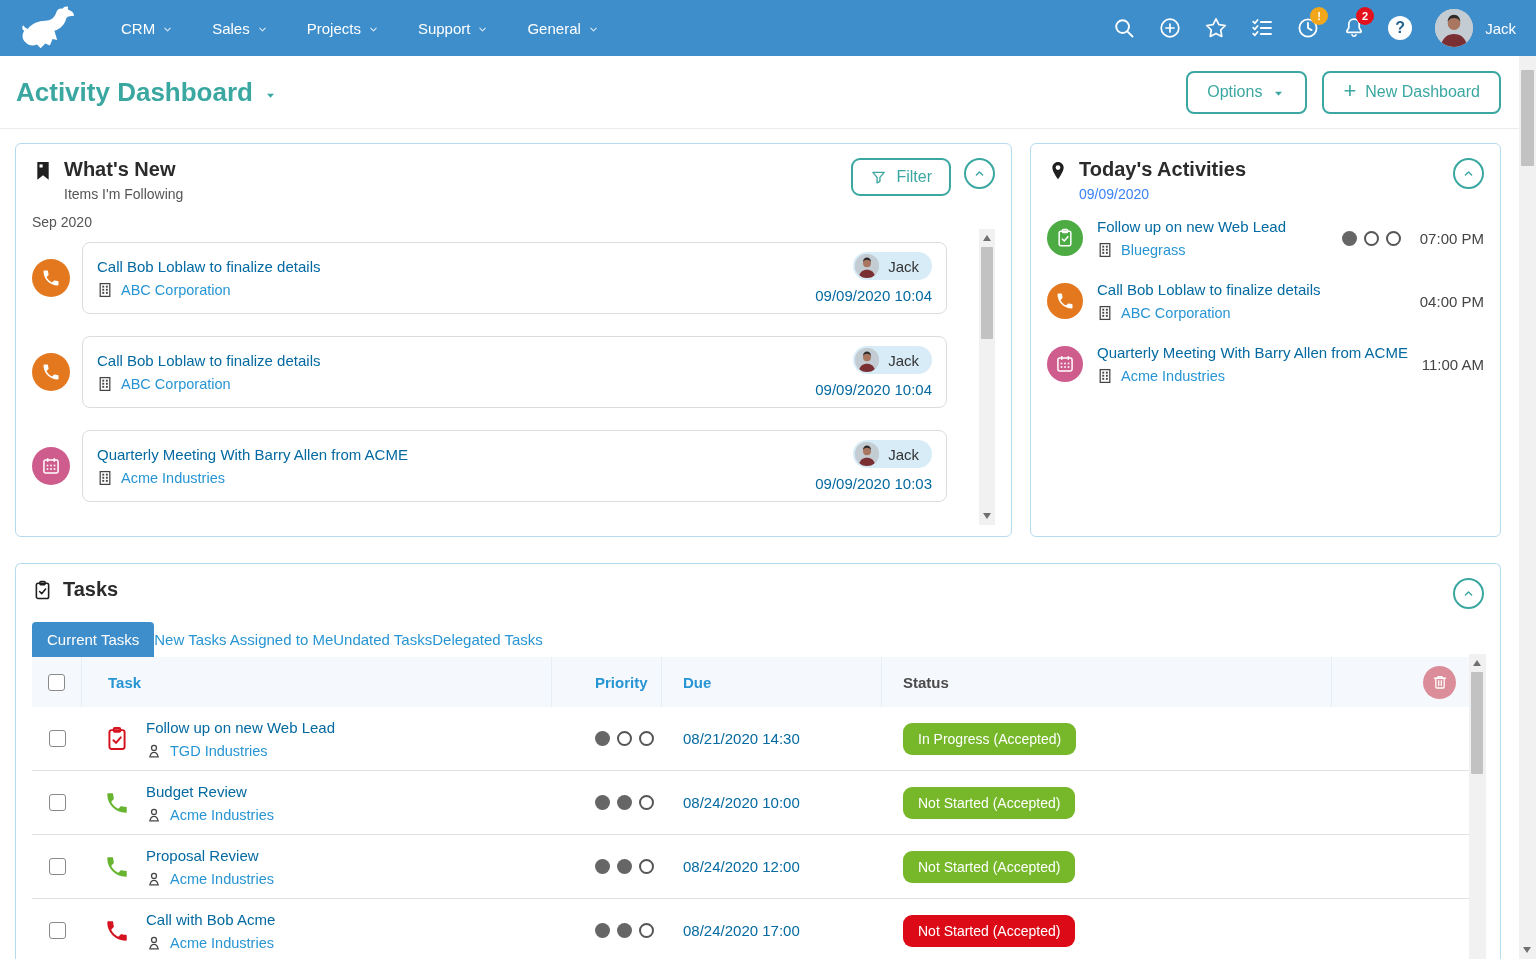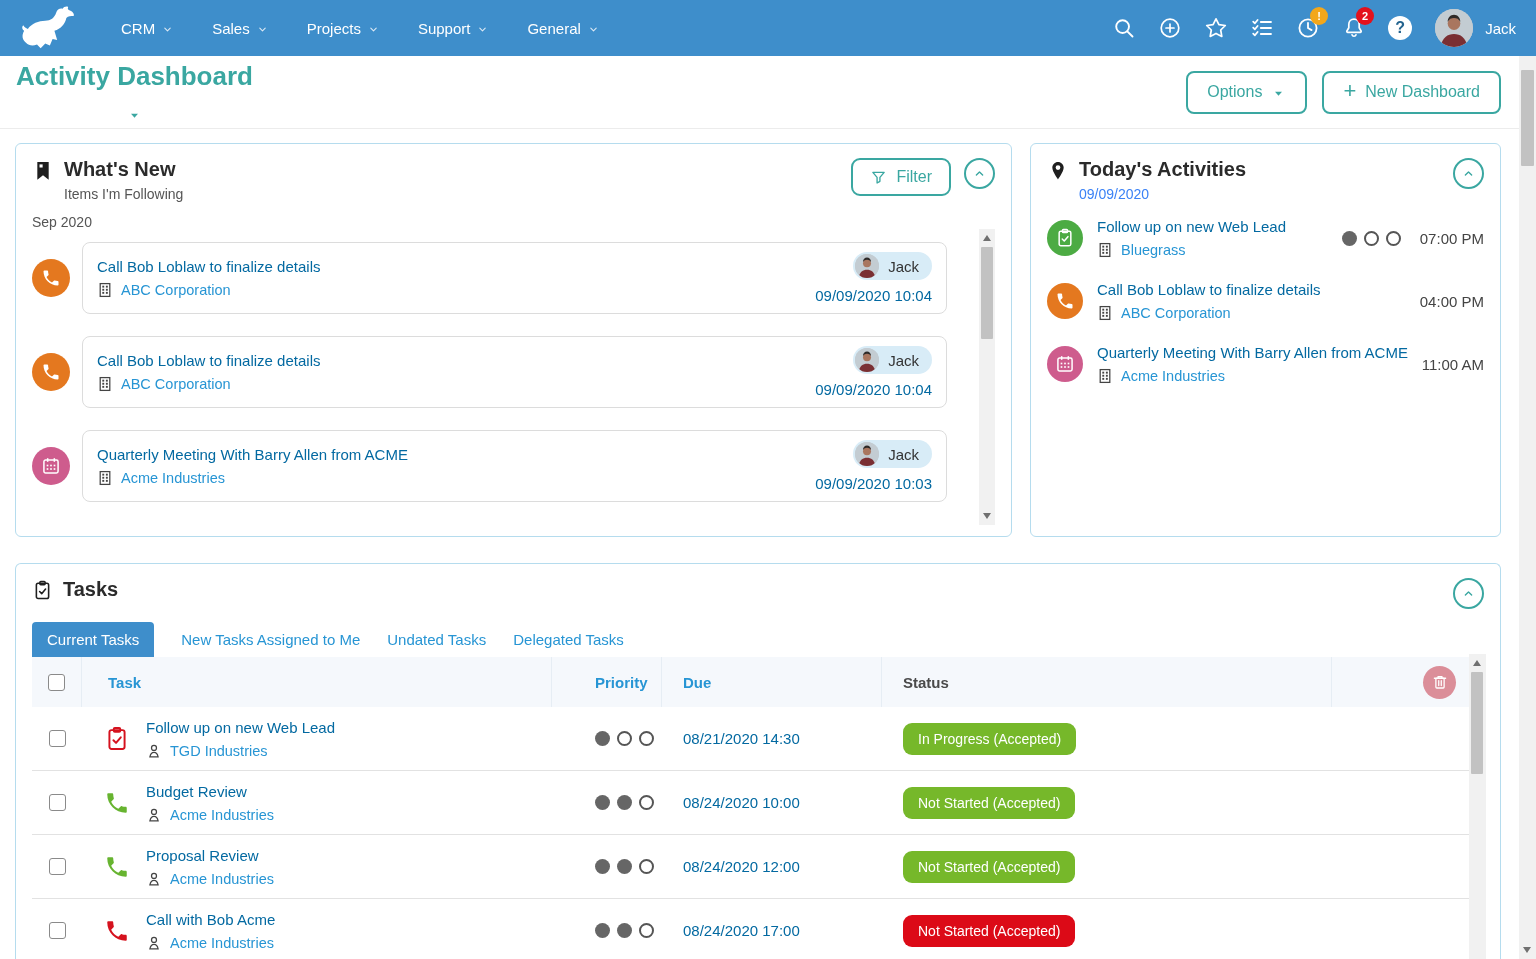--- a/index.html
+++ b/index.html
@@ -25,21 +25,21 @@
   .nbadge-red { background: #E3111C; }
   .help-circle { width: 24px; height: 24px; border-radius: 50%; background: #fff; color: #23638E; font-weight: bold; font-size: 16px;
     display: flex; align-items: center; justify-content: center; }
   .avatar { border-radius: 50%; overflow: hidden; flex: none; background: #c3ccd2; }
   .avatar-lg { width: 38px; height: 38px; margin: 0 8px 0 10px; cursor: pointer; }
   .avatar-sm { width: 24px; height: 24px; }
   .nav-user { color: #fff; font-size: 15px; margin-right: 6px; }
 
   
   .titlebar { height: 73px; display: flex; align-items: center; padding: 0 35px 0 16px; border-bottom: 1px solid #ececec; }
-  .page-title-wrap { display: flex; align-items: center; gap: 10px; cursor: pointer; flex-direction: column; }
+  .page-title-wrap { display: flex; align-items: center; gap: 10px; cursor: pointer; }
   .page-title { color: #3AA7A1; font-size: 26px; font-weight: 600; }
   .caret { width: 15px; height: 15px; color: #3AA7A1; margin-top: 6px; }
   .titlebar-actions { margin-left: auto; display: flex; gap: 15px; }
   .btn-outline { display: inline-flex; align-items: center; gap: 9px; border: 2px solid #3AA7A1; color: #3AA7A1;
     border-radius: 8px; background: #fff; font-size: 16px; padding: 0 19px; height: 43px; cursor: pointer;
     font-family: inherit; }
   .btn-outline .caret { margin-top: 3px; }
   .plus-glyph { font-size: 22px; font-weight: 400; line-height: 1; margin-top: -2px; }
 
   
@@ -93,21 +93,21 @@
   .dot-filled { background: #666; }
   .dot-empty { border: 2px solid #555; background: #fff; }
   .ta-time { font-size: 15px; color: #444; min-width: 68px; text-align: right; }
 
   
   .tasks-card { margin-top: 26px; width: 1486px; height: 430px; padding: 14px 0 0 0; border-bottom: none; border-radius: 6px 6px 0 0; }
   .tasks-head { display: flex; align-items: flex-start; padding: 0 16px; }
   .tasks-head .head-icon { width: 21px; height: 21px; }
   .tabs { display: flex; align-items: center; margin: 13px 16px 0 16px; }
   .tab-active { background: #3E8ECB; color: #fff; font-size: 15px; padding: 9px 15px; border-radius: 4px 4px 0 0; cursor: pointer; }
-  .tab { color: #2795D4; font-size: 15px; padding: 9px 0; margin-left: 27px; cursor: pointer; }
+  .tab { color: #2795D4; font-size: 15px; padding: 9px 0; cursor: pointer; }
 
   .ttable { margin: 0 16px; }
   .t-row { display: grid; grid-template-columns: 50px 470px 110px 220px 450px 1fr; align-items: center; }
   .t-header { background: #F5F8FC; height: 50px; }
   .t-header .t-cell { height: 50px; display: flex; align-items: center; border-right: 1px solid #E6EDF4; }
   .t-header .t-cell:last-child { border-right: none; justify-content: flex-end; }
   .th-blue { color: #2795D4; font-weight: bold; font-size: 15px; }
   .th-dark { color: #4a4a4a; font-weight: bold; font-size: 15px; }
   .pad-task { padding-left: 26px; }
   .pad-pri { padding-left: 43px; }

